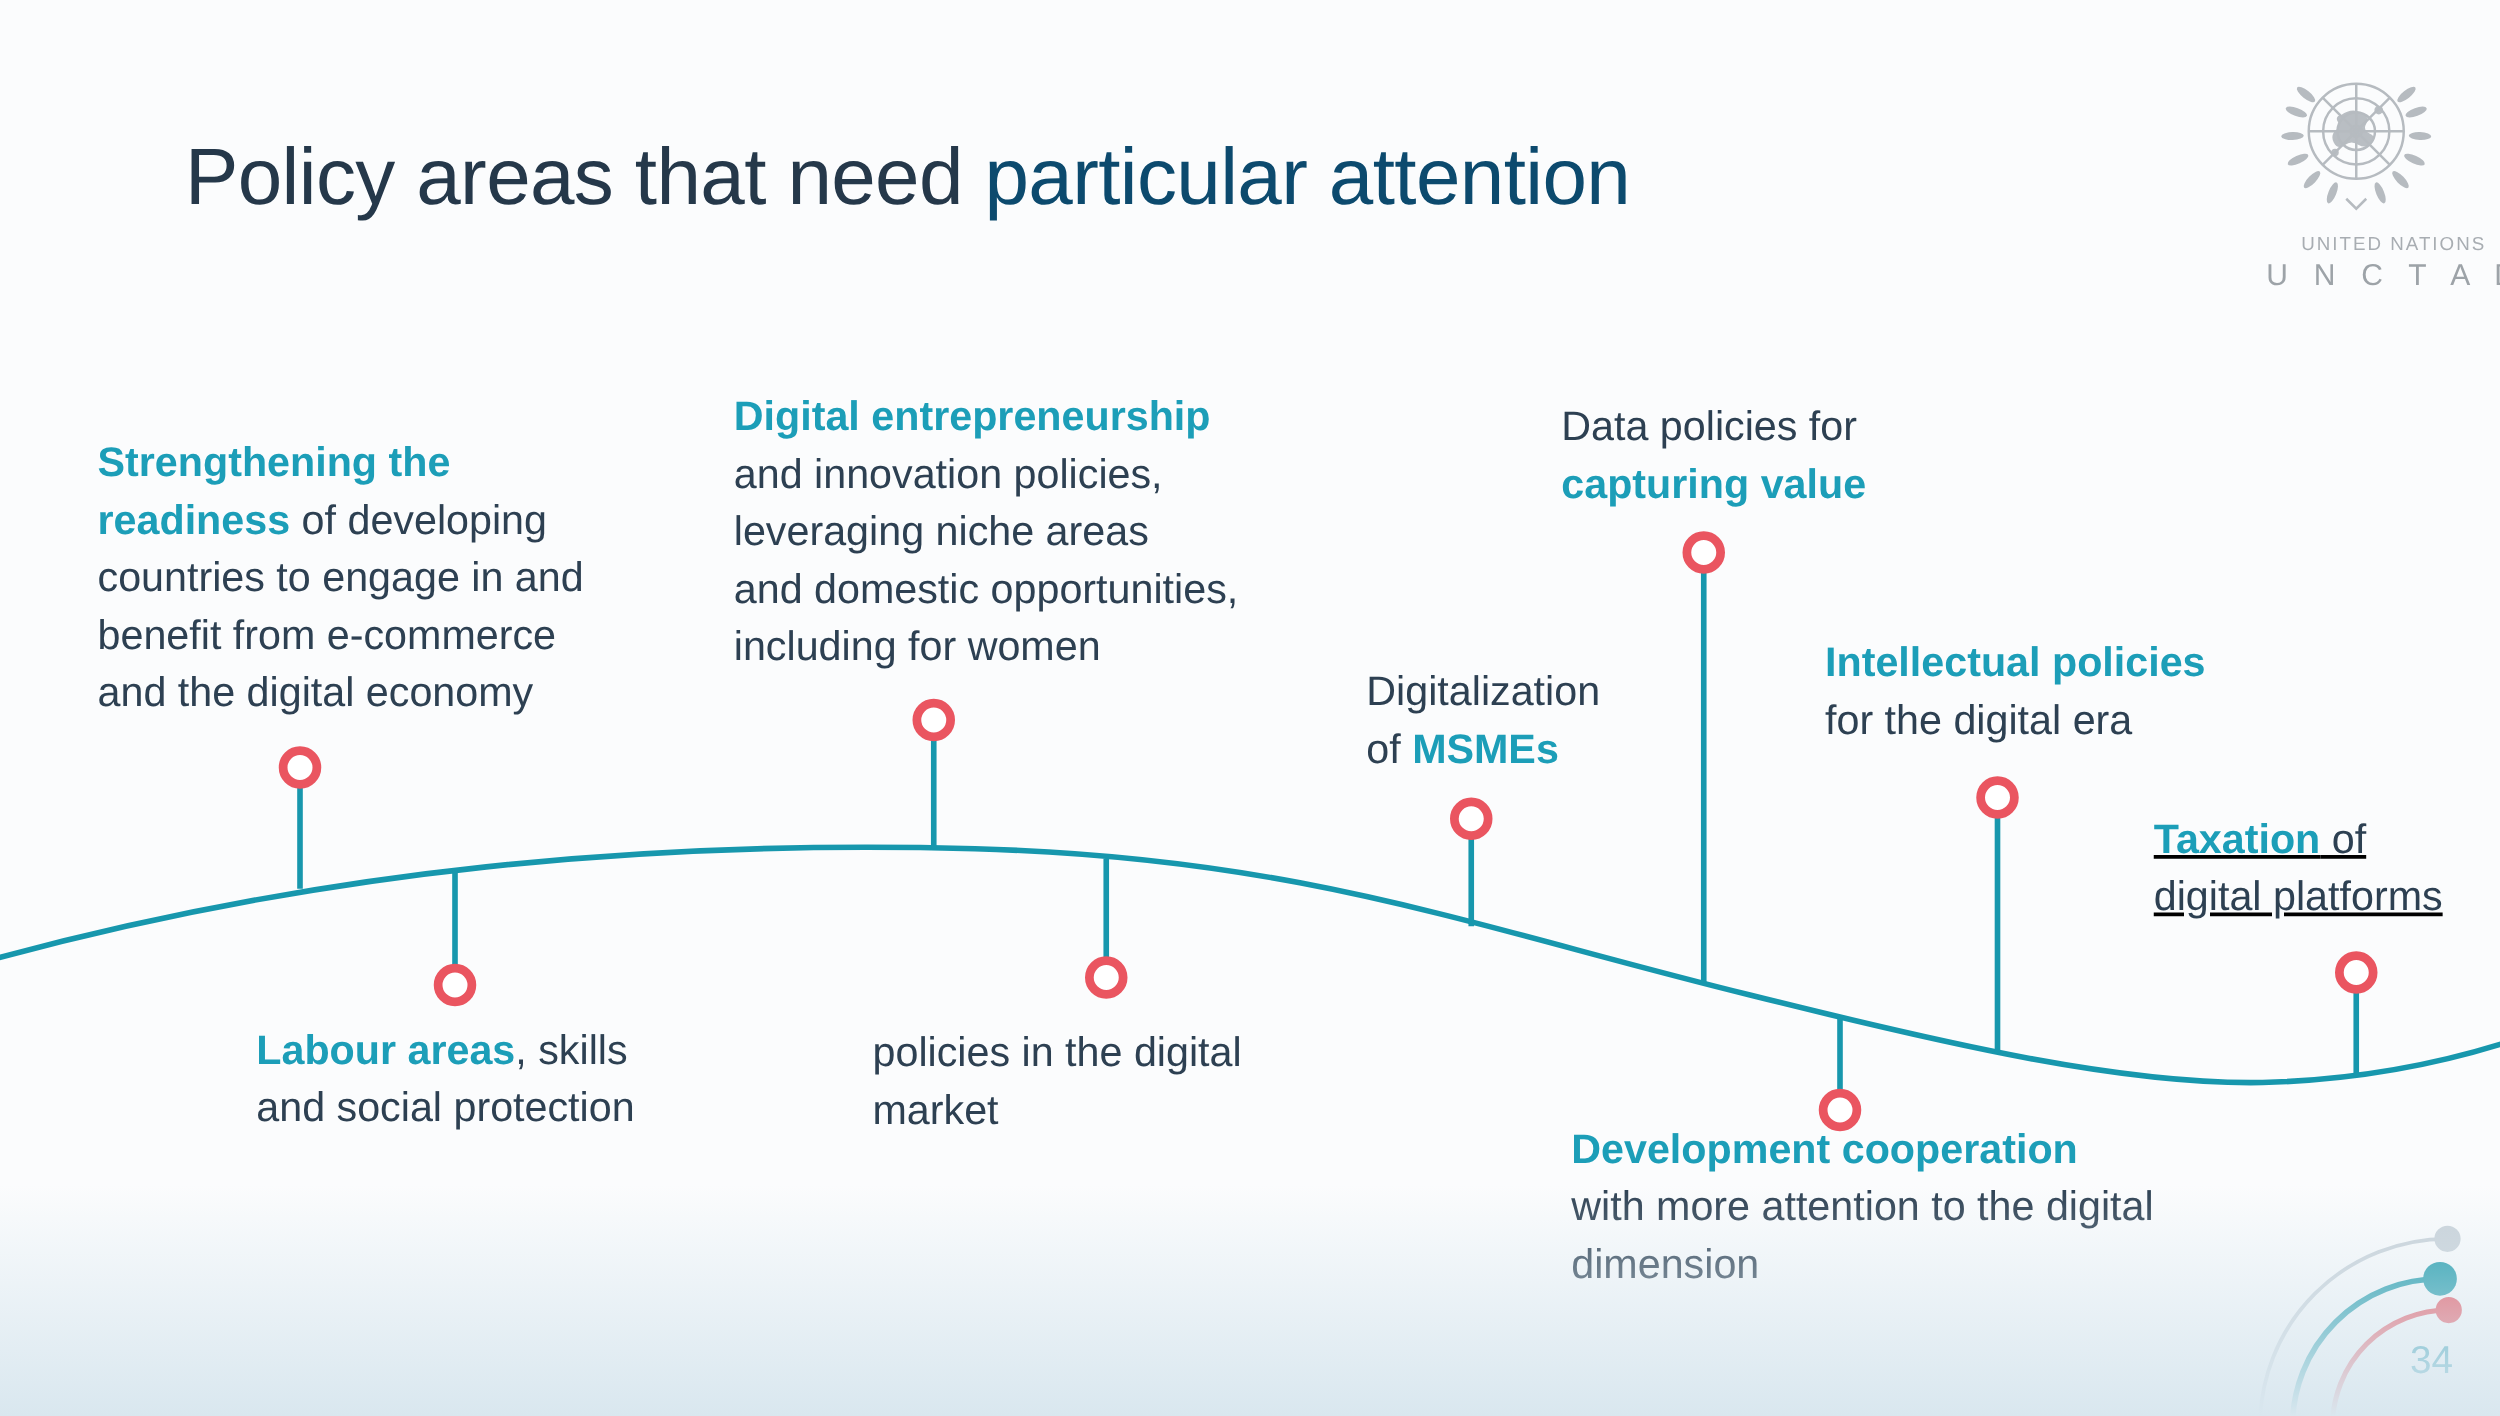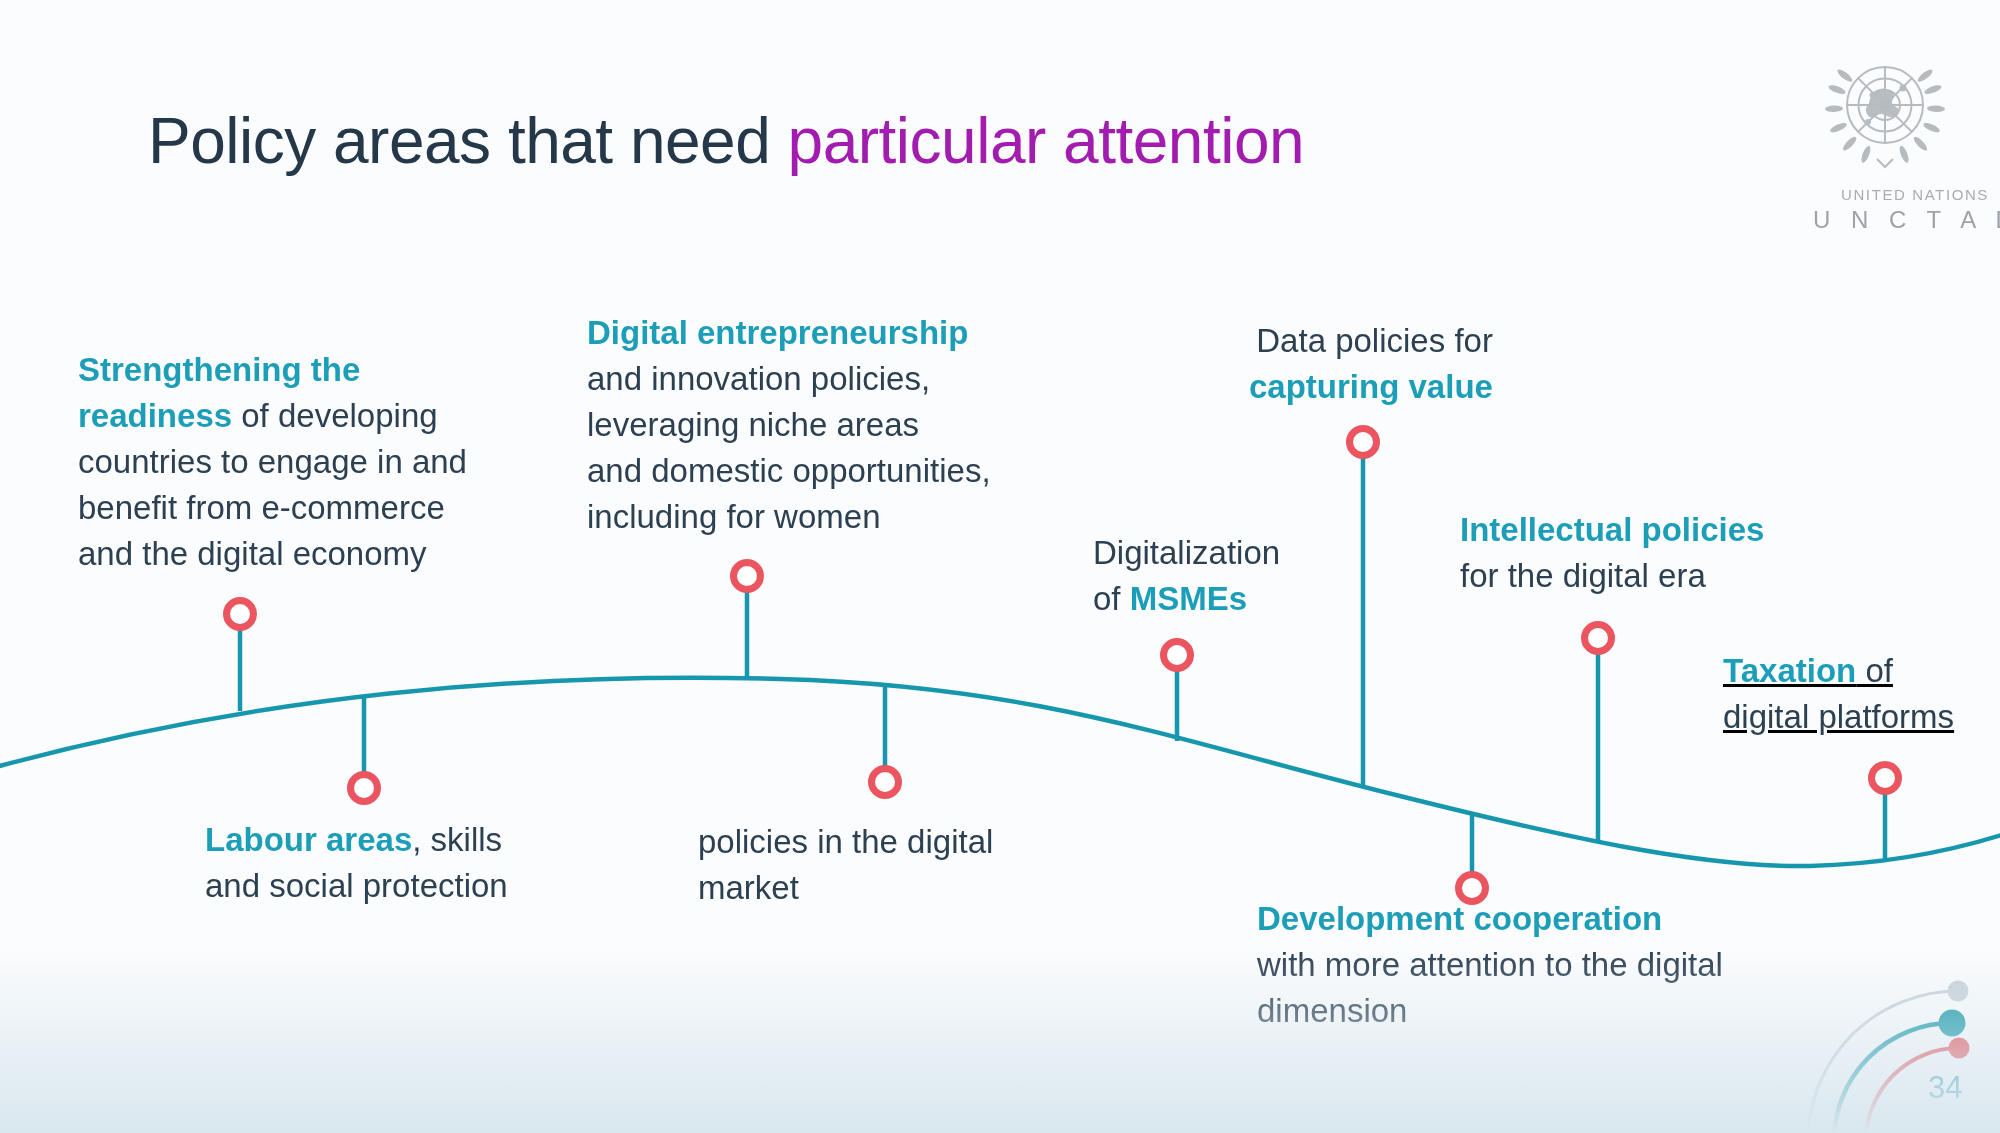--- a/index.html
+++ b/index.html
@@ -3,28 +3,28 @@
 <meta charset="utf-8">
 <style>
   html,body{margin:0;padding:0;background:#e8ecef;}
   .slide{position:relative;width:2000px;height:1133px;overflow:hidden;
          background:#fbfcfd;font-family:"Liberation Sans",sans-serif;}
   .bottom-gradient{position:absolute;left:0;right:0;bottom:0;height:185px;
          background:linear-gradient(180deg,rgba(217,231,239,0) 0%,rgba(217,231,239,.55) 55%,#d9e7ef 100%);}
   .title{position:absolute;left:148px;top:106px;font-size:64px;line-height:1.1;
          letter-spacing:-.5px;white-space:nowrap;}
   .title .t-dark{color:#25384a;}
-  .title .t-accent{color:#a21caf;margin-top:37px;}
+  .title .t-accent{color:#0c4a6e;margin-top:37px;}
   
   .pa{position:absolute;font-size:33px;line-height:46px;white-space:nowrap;}
   .pa .hl{color:#1c9eb8;font-weight:700;}
   .pa .pl{color:#2d4052;}
   #pa-strengthening{left:78px;top:347px;}
   #pa-entrepreneurship{left:587px;top:310px;}
-  #pa-data-policies{left:1249px;top:318px;text-align:right;}
+  #pa-data-policies{left:1249px;top:318px;}
   #pa-digitalization{left:1093px;top:530px;}
   #pa-competition{left:1460px;top:507px;}
   #pa-taxation{left:1723px;top:648px;text-decoration:underline;}
   #pa-labour{left:205px;top:817px;}
   #pa-intellectual{left:698px;top:819px;}
   #pa-development{left:1257px;top:896px;}
   
   .wave-svg{position:absolute;left:0;top:0;width:2000px;height:1133px;pointer-events:none;}
   .curve{fill:none;stroke:#1797ad;stroke-width:4.5;}
   .stem{stroke:#1797ad;stroke-width:4.5;}

